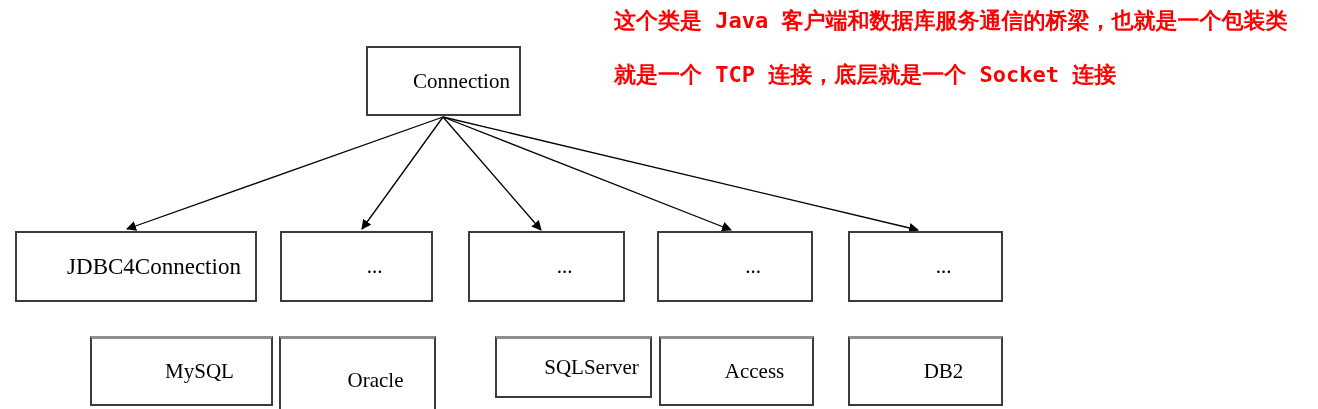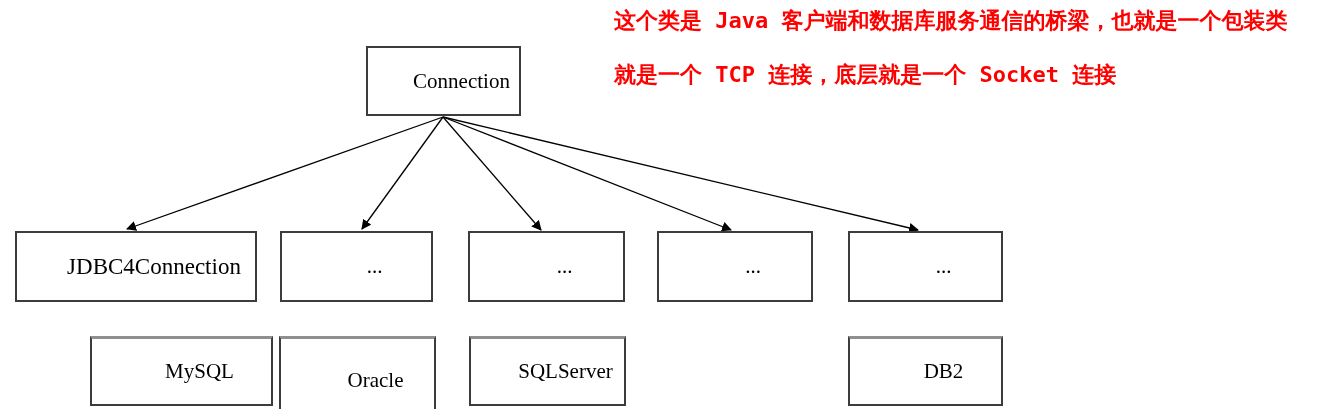--- a/index.html
+++ b/index.html
@@ -34,21 +34,21 @@
   .box.root   { left: 366px; top: 46px;  width: 155px; height: 70px; }
 
   .box.m1 { left: 3px;   top: 231px; width: 242px; height: 71px; font-size: 23px; margin-left: 12px; }
   .box.m2 { left: 280px; top: 231px; width: 153px; height: 71px; }
   .box.m3 { left: 468px; top: 231px; width: 157px; height: 71px; }
   .box.m4 { left: 657px; top: 231px; width: 156px; height: 71px; }
   .box.m5 { left: 848px; top: 231px; width: 155px; height: 71px; }
 
   .box.b1 { left: 90px;  top: 336px; width: 183px; height: 70px; }
   .box.b2 { left: 279px; top: 336px; width: 157px; height: 88px; }
-  .box.b3 { left: 469px; top: 336px; width: 157px; height: 70px; }
+  .box.b3 { left: 495px; top: 336px; width: 157px; height: 62px; }
   .box.b4 { left: 659px; top: 336px; width: 155px; height: 70px; }
   .box.b5 { left: 848px; top: 336px; width: 155px; height: 70px; align-items: center; }
 
   .note {
     position: absolute;
     left: 603px;
     color: #ff0000;
     font-family: "DejaVu Sans Mono", "DejaVu Sans", sans-serif;
     font-weight: bold;
     font-size: 22px;
@@ -99,20 +99,23 @@
 
   <div class="box b1 shaded-top">
     <span>MySQL</span>
   </div>
   <div class="box b2 shaded-top">
     <span>Oracle</span>
   </div>
   <div class="box b3 shaded-top">
     <span>SQLServer</span>
   </div>
+  <div class="box b4 shaded-top">
+    <span>Access</span>
+  </div>
   <div class="box b5 shaded-top">
     <span>DB2</span>
   </div>
 
   <div class="note l1">这个类是 Java 客户端和数据库服务通信的桥梁，也就是一个包装类</div>
   <div class="note l2">就是一个 TCP 连接，底层就是一个 Socket 连接</div>
 
 </div>
 
 </body></html>

